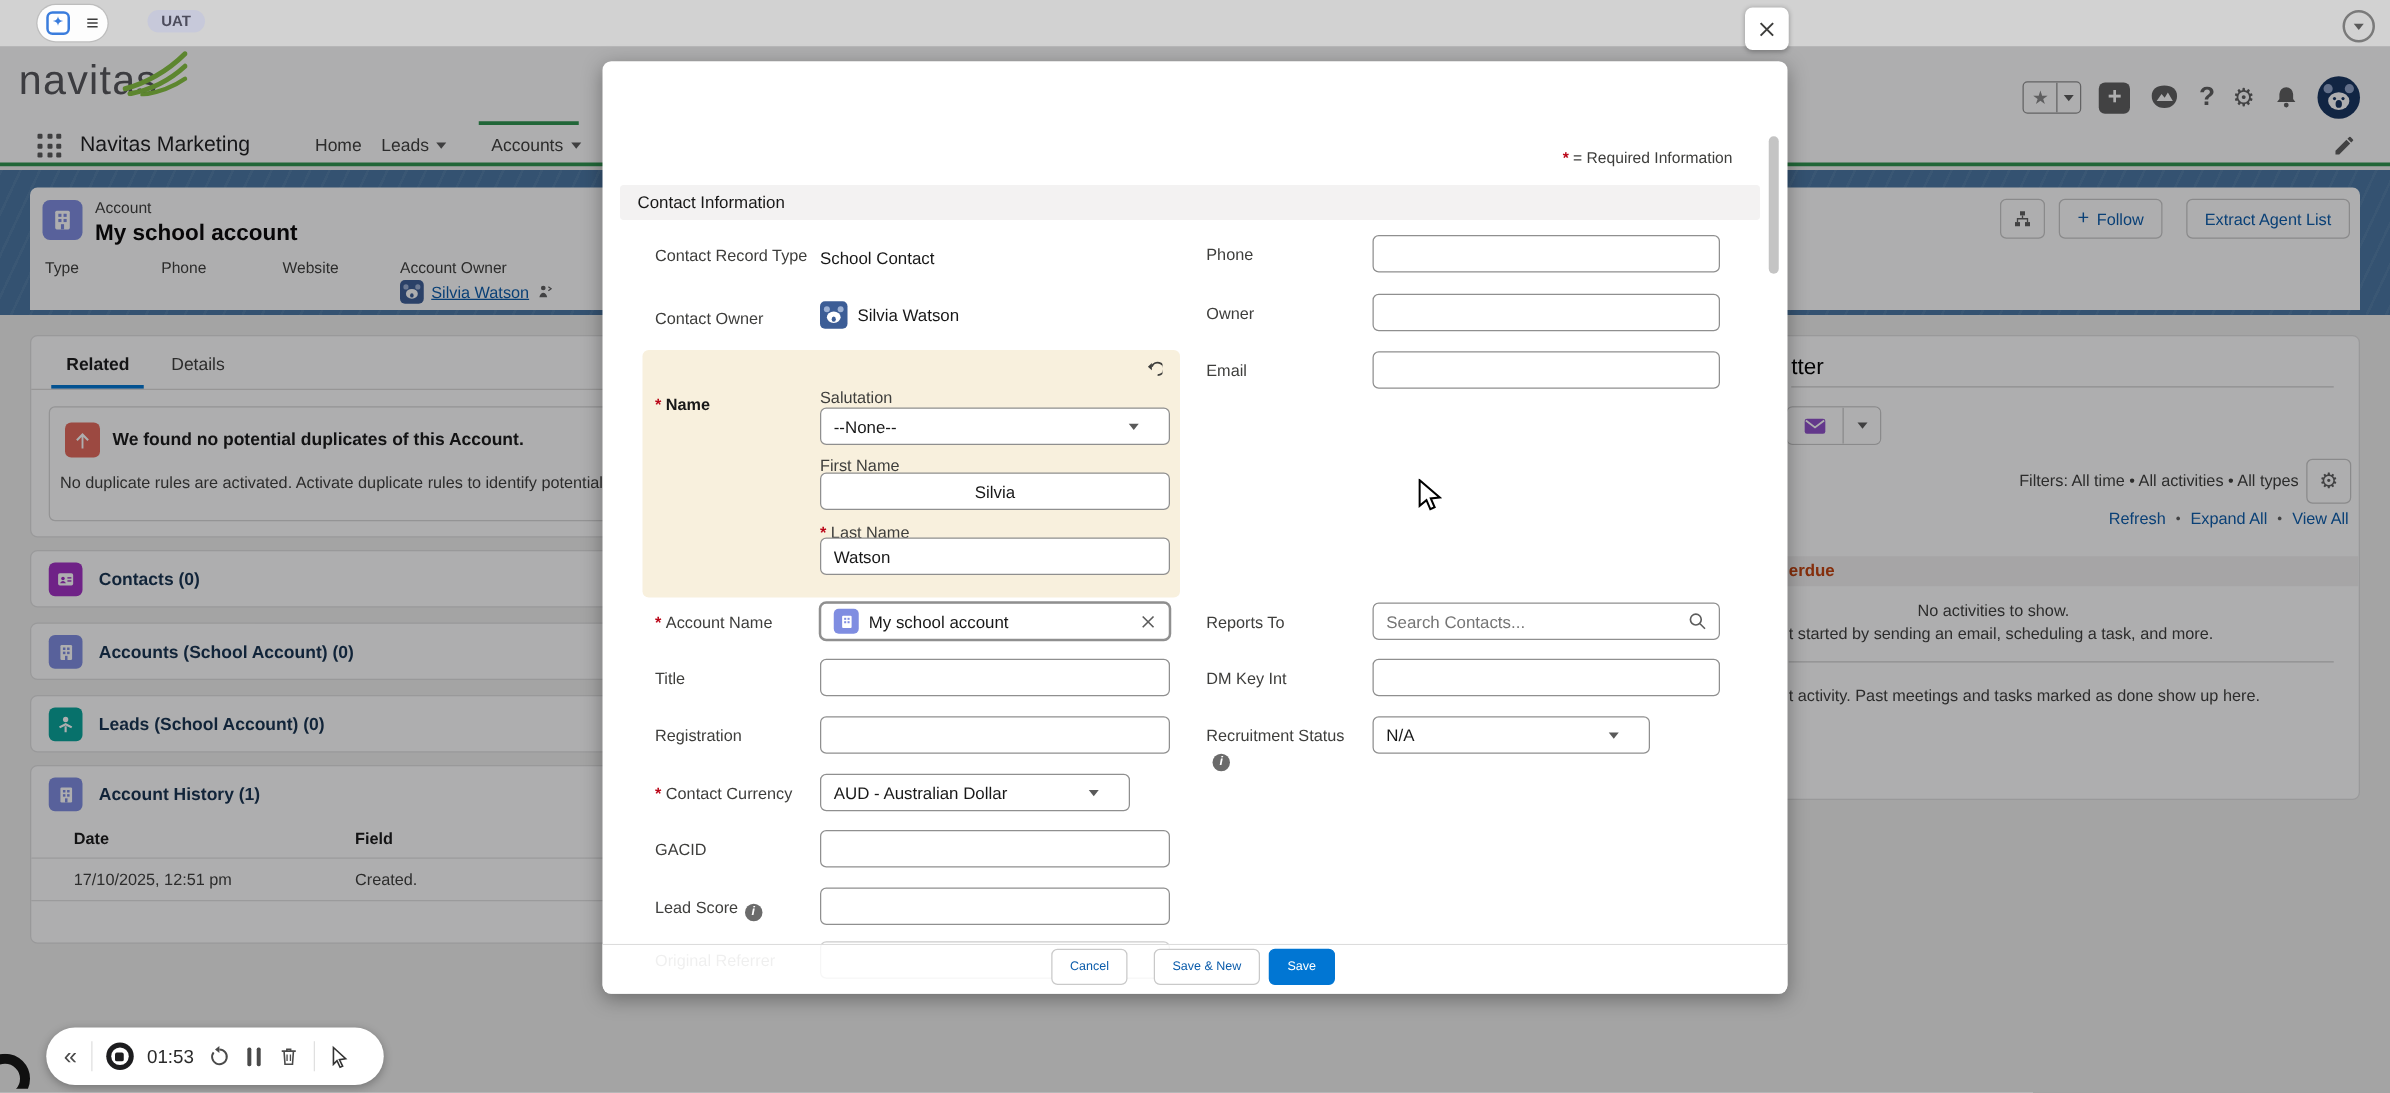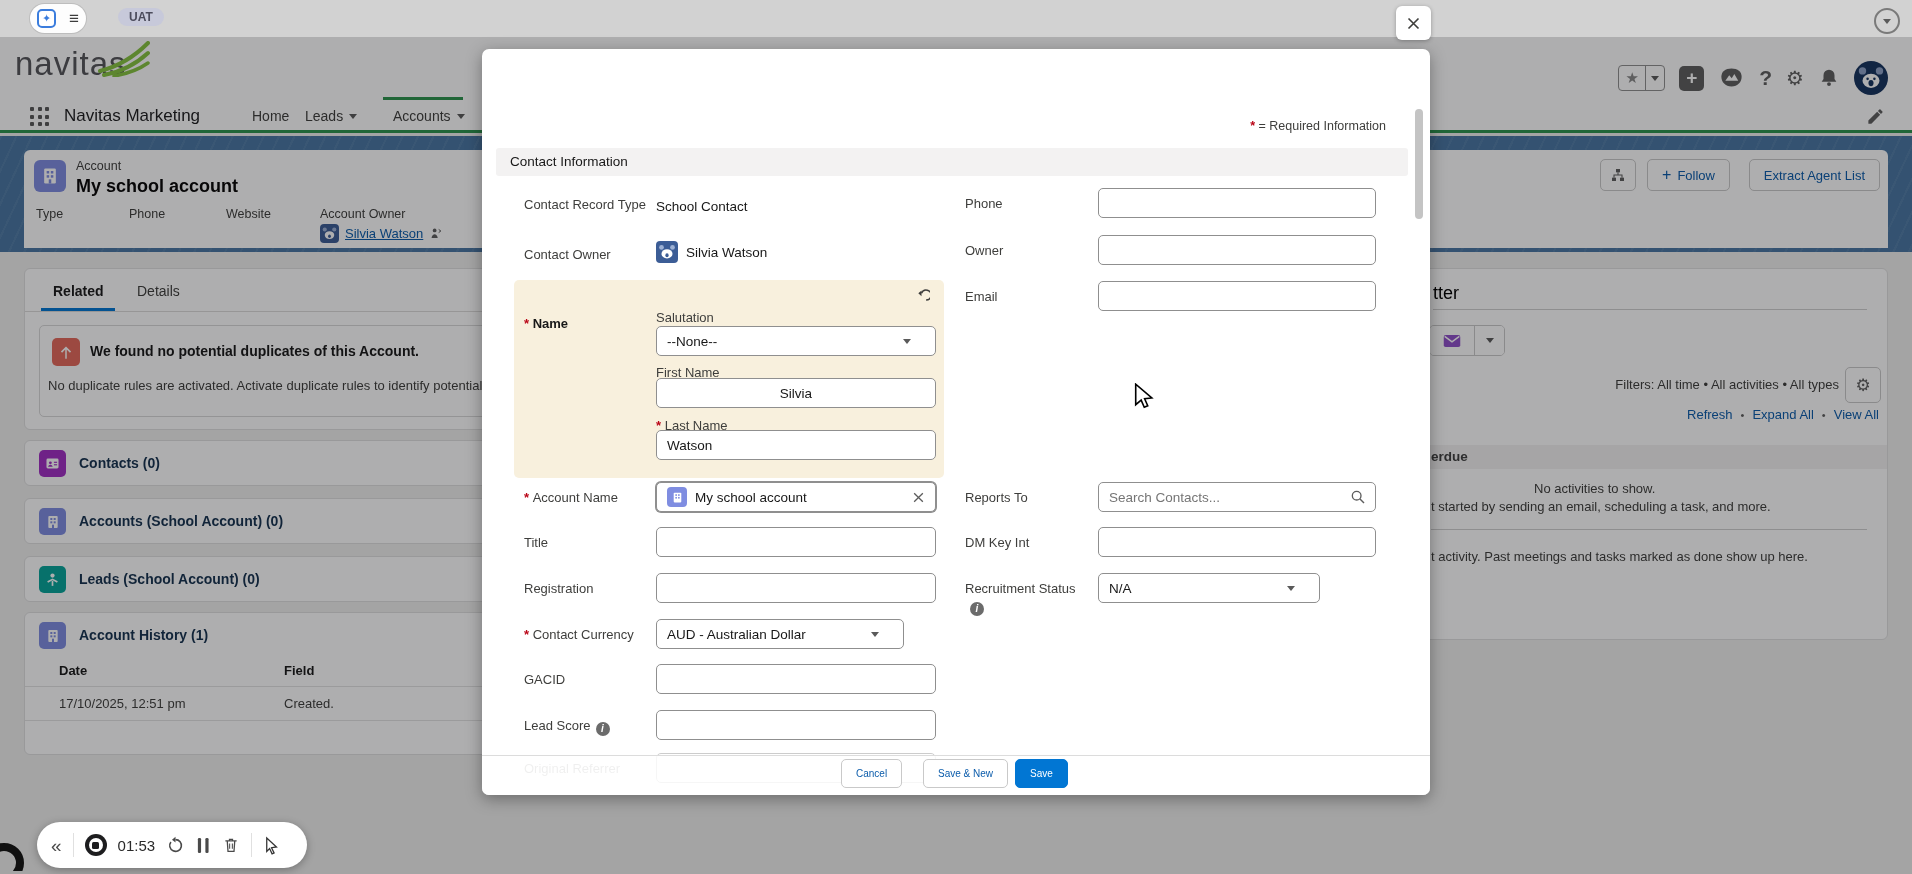--- a/index.html
+++ b/index.html
@@ -62,21 +62,21 @@
   .chatter-frag{position:absolute;left:22px;top:14px;font-size:18px;color:#000000}
   .act-hr{position:absolute;left:22px;top:40px;width:434px;height:1px;background:#cfcfcf}
   .email-group{position:absolute;left:18px;top:56px;display:flex;height:31px;border:1px solid #c9c9c9;border-radius:5px;overflow:hidden}
   .email-group>span{display:flex;align-items:center;justify-content:center;background:#fff}
   .filters-text{position:absolute;right:48px;top:108px;font-size:13px;color:#3e3e3c}
   .gear-btn{position:absolute;right:6px;top:98px;width:36px;height:36px;border:1px solid #c9c9c9;border-radius:5px;background:#fff;display:flex;align-items:center;justify-content:center;font-size:17px;color:#5f5f5f}
   .act-links{position:absolute;right:8px;top:138px;font-size:13px;display:flex;gap:8px;align-items:center}
   .act-links .lnk{color:#0b5cab}
   .dot-sep{color:#5f5f5f;font-size:11px}
   .overdue-band{position:absolute;left:0px;top:176px;width:100%;height:24px;background:#f3f2f2}
-  .overdue-frag{position:absolute;left:20px;top:4px;font-size:13.5px;font-weight:bold;color:#404040}
+  .overdue-frag{position:absolute;left:20px;top:4px;font-size:13.5px;font-weight:bold;color:#c2410c}
   .empty-title{position:absolute;left:123px;top:212px;font-size:13px;color:#3e3e3c}
   .empty-hint{position:absolute;left:20px;top:230px;font-size:13px;color:#3e3e3c;white-space:nowrap;overflow:hidden;width:440px}
   .act-div{position:absolute;left:20px;top:260px;width:436px;height:1px;background:#cfcfcf}
   .past-hint{position:absolute;left:20px;top:280px;font-size:13px;color:#3e3e3c;white-space:nowrap;overflow:hidden;width:440px}
   
   #dim{position:absolute;left:0;top:37px;width:1912px;height:837px;background:rgba(10,10,12,.33);z-index:10}
   
   #modal{position:absolute;left:482px;top:49px;width:948px;height:746px;background:#fff;border-radius:7px;z-index:20;box-shadow:0 4px 16px rgba(0,0,0,.35)}
   .m-header{position:absolute;left:0;top:0;width:100%;height:56px;border-bottom:2px solid #d5d5d5;text-align:center;font-size:20px;line-height:56px;color:#080707}
   .m-thumb{position:absolute;left:933px;top:60px;width:8px;height:110px;border-radius:4px;background:#c4c4c4}

